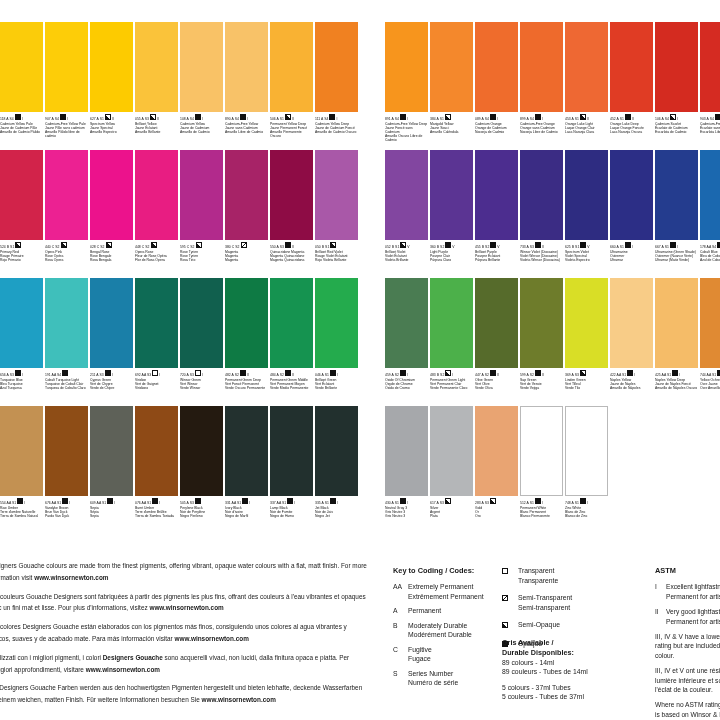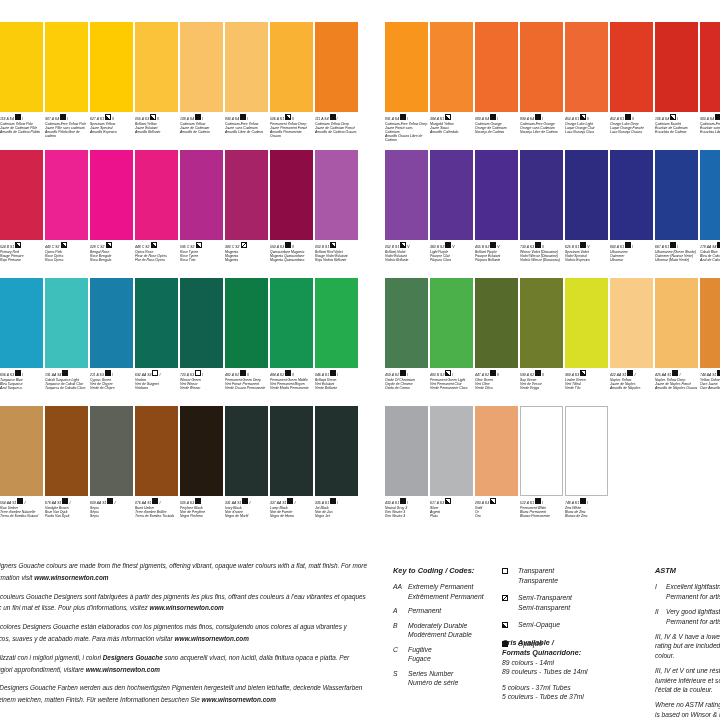--- a/index.html
+++ b/index.html
@@ -2,21 +2,21 @@
 <html><head>
 <meta charset="utf-8">
 <style>
   html,body{margin:0;padding:0;}
   body{
     width:720px;height:720px;overflow:hidden;background:#ffffff;
     font-family:"Liberation Sans","DejaVu Sans",sans-serif;
     color:#1a1a1a;
     -webkit-font-smoothing:antialiased;
   }
-  .page{position:relative;width:720px;height:720px;font-style:italic;}
+  .page{position:relative;width:720px;height:720px;}
 
   
   .panel{position:absolute;top:22px;}
   .panel.left{left:0px;}
   .panel.right{left:385px;}
 
   .grid-row{display:flex;}
   .cell{position:relative;width:45px;box-sizing:border-box;padding-right:2px;}
   .chip{height:90px;width:43px;box-sizing:border-box;}
   .chip.outlined{border:1px solid #b9b9b9;}
@@ -838,21 +838,21 @@
       <div class="opac-row">
         <div class="gl"><span class="sq opaque"></span></div>
         <div>
           <div>Opaque</div>
         </div>
       </div>
     </div>
 
   <div class="sizes">
     <h4>Gris Available /</h4>
-    <h4>Formats Quinacridone:</h4>
+    <h4>Durable Disponibles:</h4>
     <div id="sizes-lines">
         <div>89 colours - 14ml</div>
         <div>89 couleurs - Tubes de 14ml</div>
         <div class="grp">5 colours - 37ml Tubes</div>
         <div>5 couleurs - Tubes de 37ml</div>
       </div>
   </div>
 
   <div class="astm">
     <h4>ASTM</h4>

